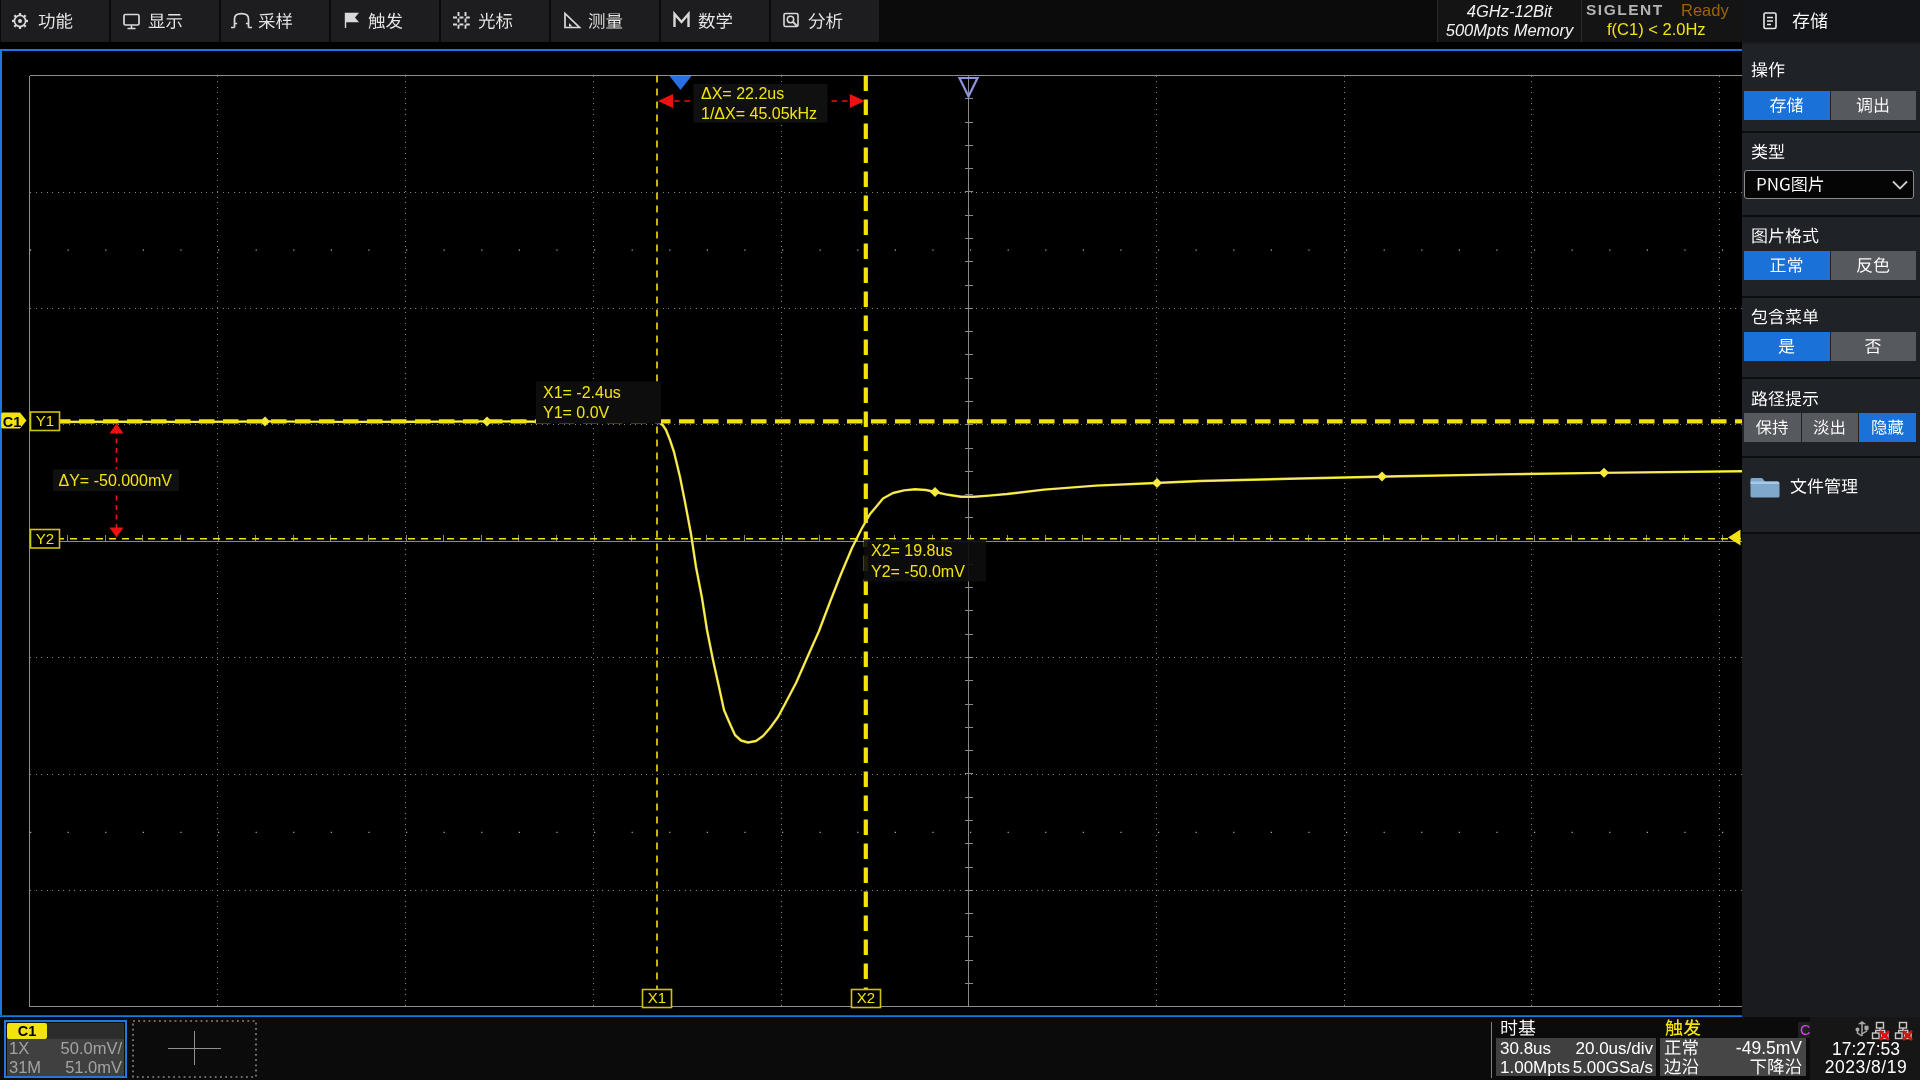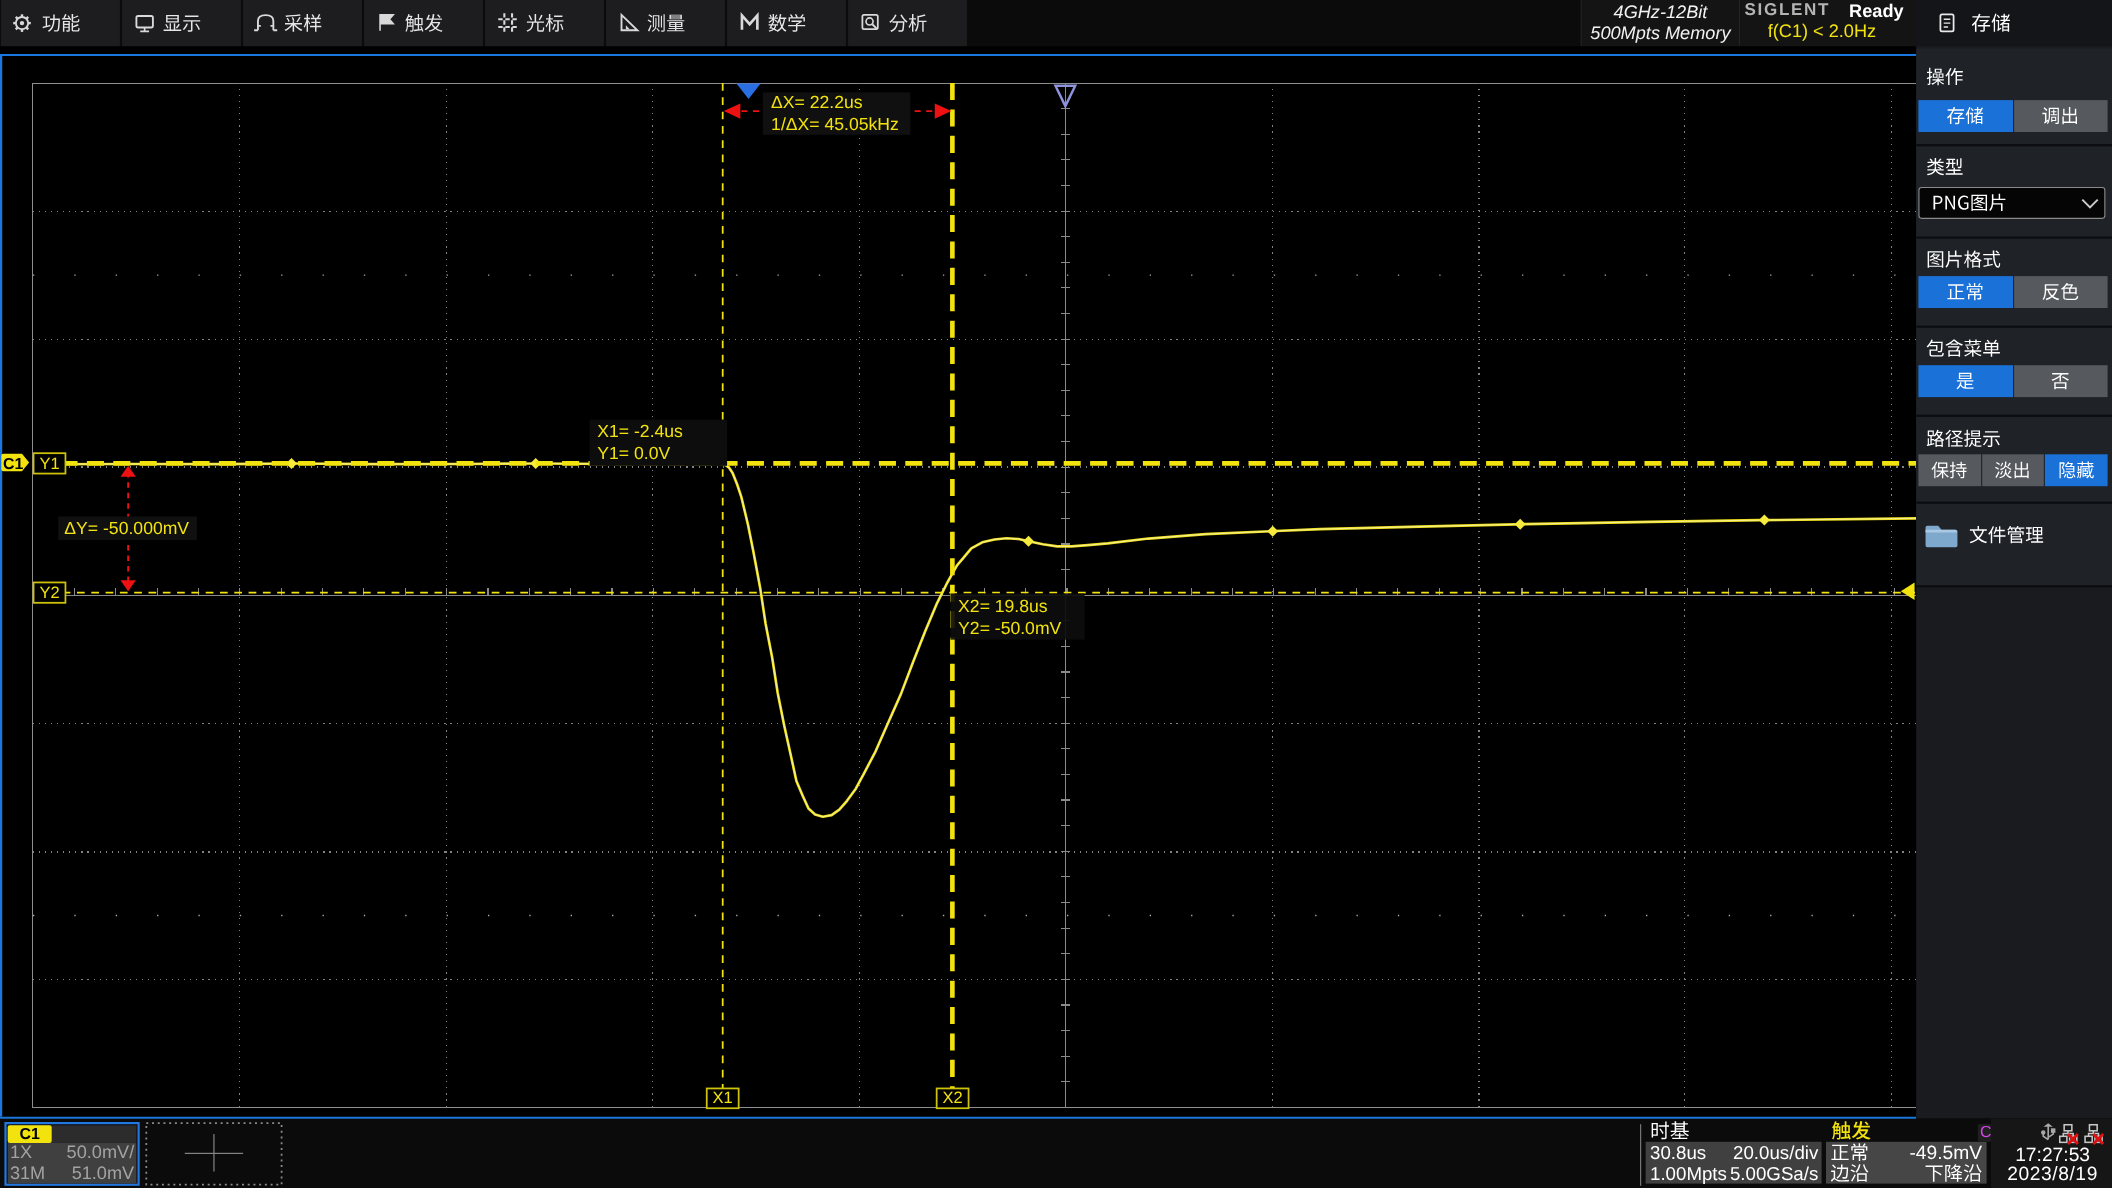--- a/index.html
+++ b/index.html
@@ -79,21 +79,21 @@
 <div style="position:absolute;left:331px;top:0;width:108px;height:42px;background:#1d1d1f;"></div>
 <div style="position:absolute;left:441px;top:0;width:108px;height:42px;background:#1d1d1f;"></div>
 <div style="position:absolute;left:551px;top:0;width:108px;height:42px;background:#1d1d1f;"></div>
 <div style="position:absolute;left:661px;top:0;width:108px;height:42px;background:#1d1d1f;"></div>
 <div style="position:absolute;left:771px;top:0;width:108px;height:42px;background:#1d1d1f;"></div>
 <div style="position:absolute;left:1437px;top:0;width:1px;height:42px;background:#2a2a2a;"></div>
 <div style="position:absolute;left:1581px;top:0;width:1px;height:42px;background:#2a2a2a;"></div>
 <div style="position:absolute;left:1438px;top:0;width:143px;height:42px;background:#141415;color:#f2f2f2;font-size:16.5px;text-align:center;line-height:1.15;padding-top:2px;box-sizing:border-box;font-style:italic;">4GHz-12Bit<br>500Mpts Memory</div>
 <div style="position:absolute;left:1582px;top:0;width:160px;height:42px;background:#141415;"></div>
 <div style="position:absolute;left:1586px;top:1px;width:72px;color:#b4b4b4;font-size:15.5px;font-weight:bold;letter-spacing:1.5px;">SIGLENT</div>
-<div style="position:absolute;left:1681px;top:1px;color:#ffffff;font-size:16.5px;font-weight:bold;">Ready</div>
+<div style="position:absolute;left:1681px;top:1px;color:#a16207;font-size:16.5px;">Ready</div>
 <div style="position:absolute;left:1607px;top:19.5px;color:#f2e30e;font-size:16.5px;">f(C1) &lt; 2.0Hz</div>
 <div style="position:absolute;left:1742px;top:0;width:178px;height:1017px;background:#191b1f;"></div>
 <div style="position:absolute;left:1742px;top:0;width:178px;height:42px;background:#131519;"></div>
 <div style="position:absolute;left:1742px;top:44px;width:178px;height:488px;background:#1f2227;"></div>
 <div style="position:absolute;left:1742px;top:130.5px;width:178px;height:2px;background:#0c0d10;"></div>
 <div style="position:absolute;left:1742px;top:214.5px;width:178px;height:2px;background:#0c0d10;"></div>
 <div style="position:absolute;left:1742px;top:295.5px;width:178px;height:2px;background:#0c0d10;"></div>
 <div style="position:absolute;left:1742px;top:377px;width:178px;height:2px;background:#0c0d10;"></div>
 <div style="position:absolute;left:1742px;top:455.5px;width:178px;height:2px;background:#0c0d10;"></div>
 <div style="position:absolute;left:1742px;top:532px;width:178px;height:2px;background:#0c0d10;"></div>

